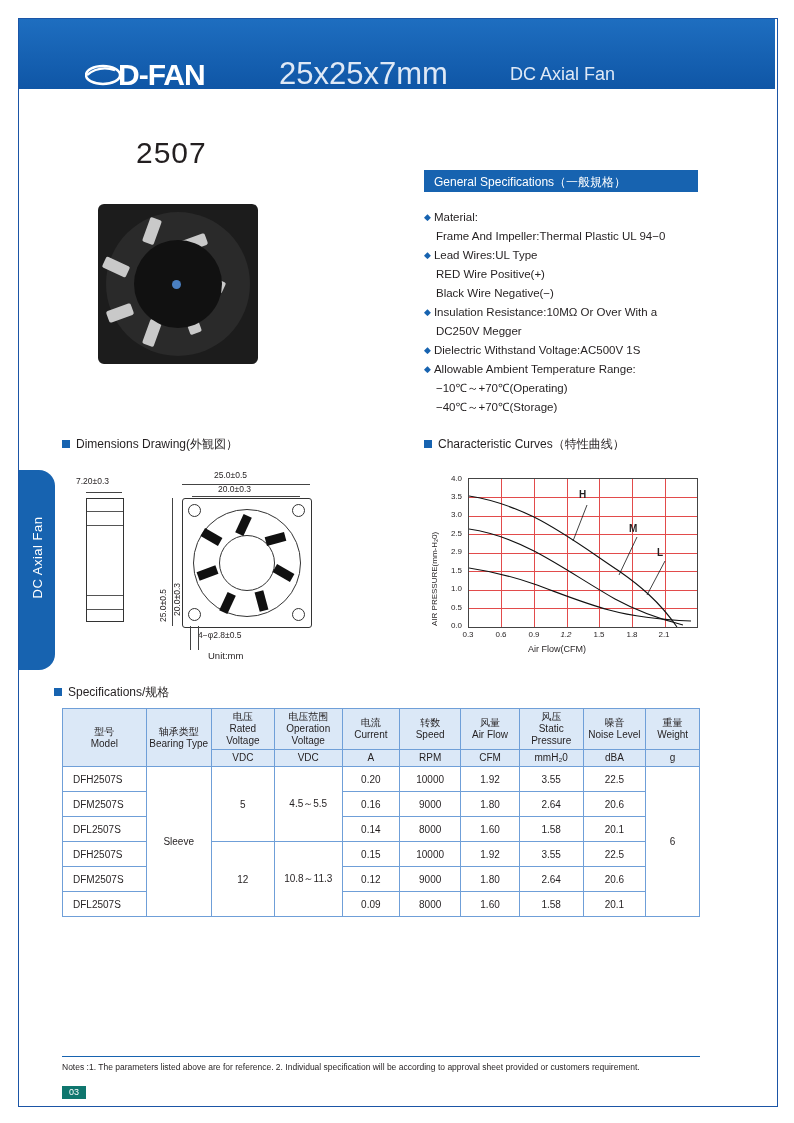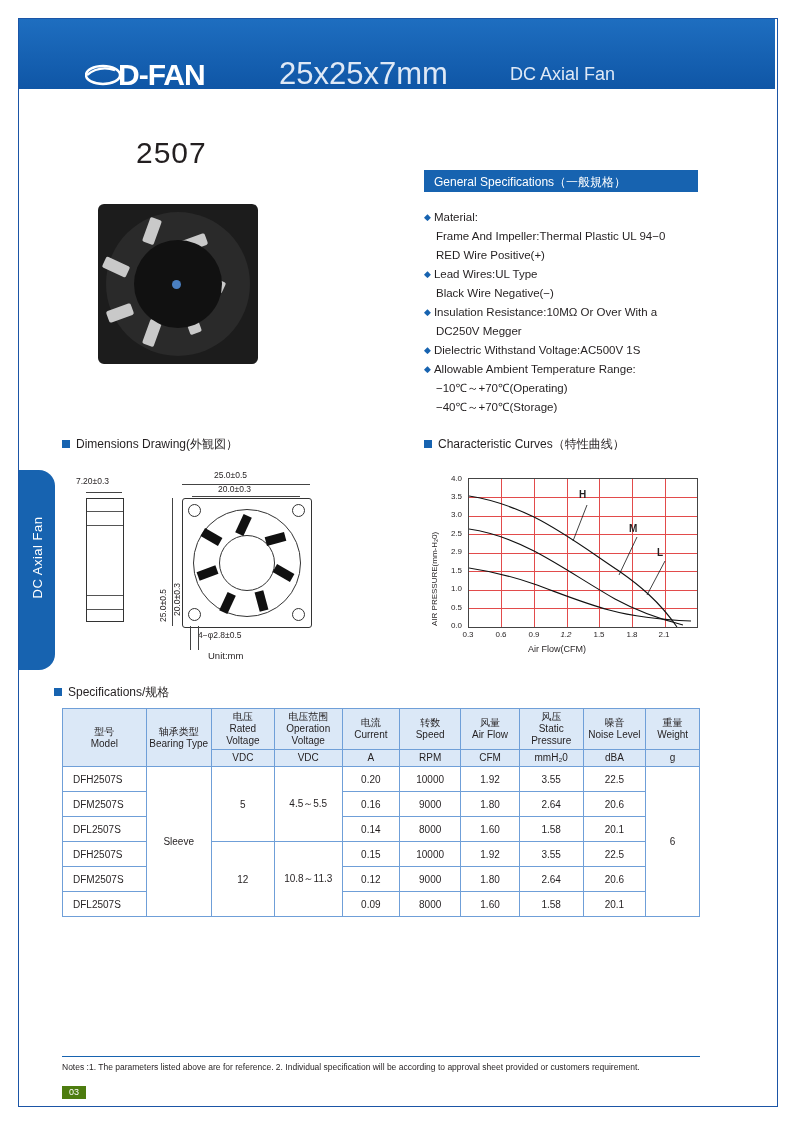--- a/index.html
+++ b/index.html
@@ -62,21 +62,21 @@
 
   
   table{border-collapse:collapse;position:absolute;left:62px;top:708px;width:638px;font-size:10px;color:#231f20;}
   th,td{border:1px solid #6f9fd8;text-align:center;vertical-align:middle;}
   thead th{background:#dbe8f7;font-weight:normal;line-height:12px;padding:2px 1px;}
   tbody td{height:22px;background:#ffffff;}
   td.model{text-align:left;padding-left:10px;}
 
   .notes{position:absolute;left:62px;top:1062px;font-size:8.5px;color:#231f20;}
   .footline{position:absolute;left:62px;top:1056px;width:638px;height:1px;background:#1763b0;}
-  .pagenum{position:absolute;left:62px;top:1086px;width:24px;height:13px;background:#4d7c0f;color:#fff;font-size:9px;text-align:center;line-height:13px;}
+  .pagenum{position:absolute;left:62px;top:1086px;width:24px;height:13px;background:#0f766e;color:#fff;font-size:9px;text-align:center;line-height:13px;}
   .site{position:absolute;left:92px;top:1136px;font-size:11px;color:#231f20;}
 </style>
 </head>
 <body>
 
 <div class="page">
 
   <div class="frame"></div>
 
   <div class="header"></div>
@@ -109,22 +109,22 @@
     <div class="fan-hub"></div>
     <div class="fan-dot"></div>
   </div>
 
   <div class="spec-head">
     <span>General Specifications（一般規格）</span>
   </div>
   <div class="spec-list">
     <div class="l"><span class="dia">◆</span><span>Material:</span></div>
     <div class="l ind"><span>Frame And Impeller:Thermal Plastic UL 94−0</span></div>
+    <div class="l"><span class="dia">◆</span><span>Lead Wires:UL Type</span></div>
     <div class="l ind"><span>RED Wire Positive(+)</span></div>
-    <div class="l"><span class="dia">◆</span><span>Lead Wires:UL Type</span></div>
     <div class="l ind"><span>Black Wire Negative(−)</span></div>
     <div class="l"><span class="dia">◆</span><span>Insulation Resistance:10MΩ Or Over With a</span></div>
     <div class="l ind"><span>DC250V Megger</span></div>
     <div class="l"><span class="dia">◆</span><span>Dielectric Withstand Voltage:AC500V 1S</span></div>
     <div class="l"><span class="dia">◆</span><span>Allowable Ambient Temperature Range:</span></div>
     <div class="l ind"><span>−10℃～+70℃(Operating)</span></div>
     <div class="l ind"><span>−40℃～+70℃(Storage)</span></div>
   </div>
 
   <div class="sec-title" style="left:62px;top:436px;">

